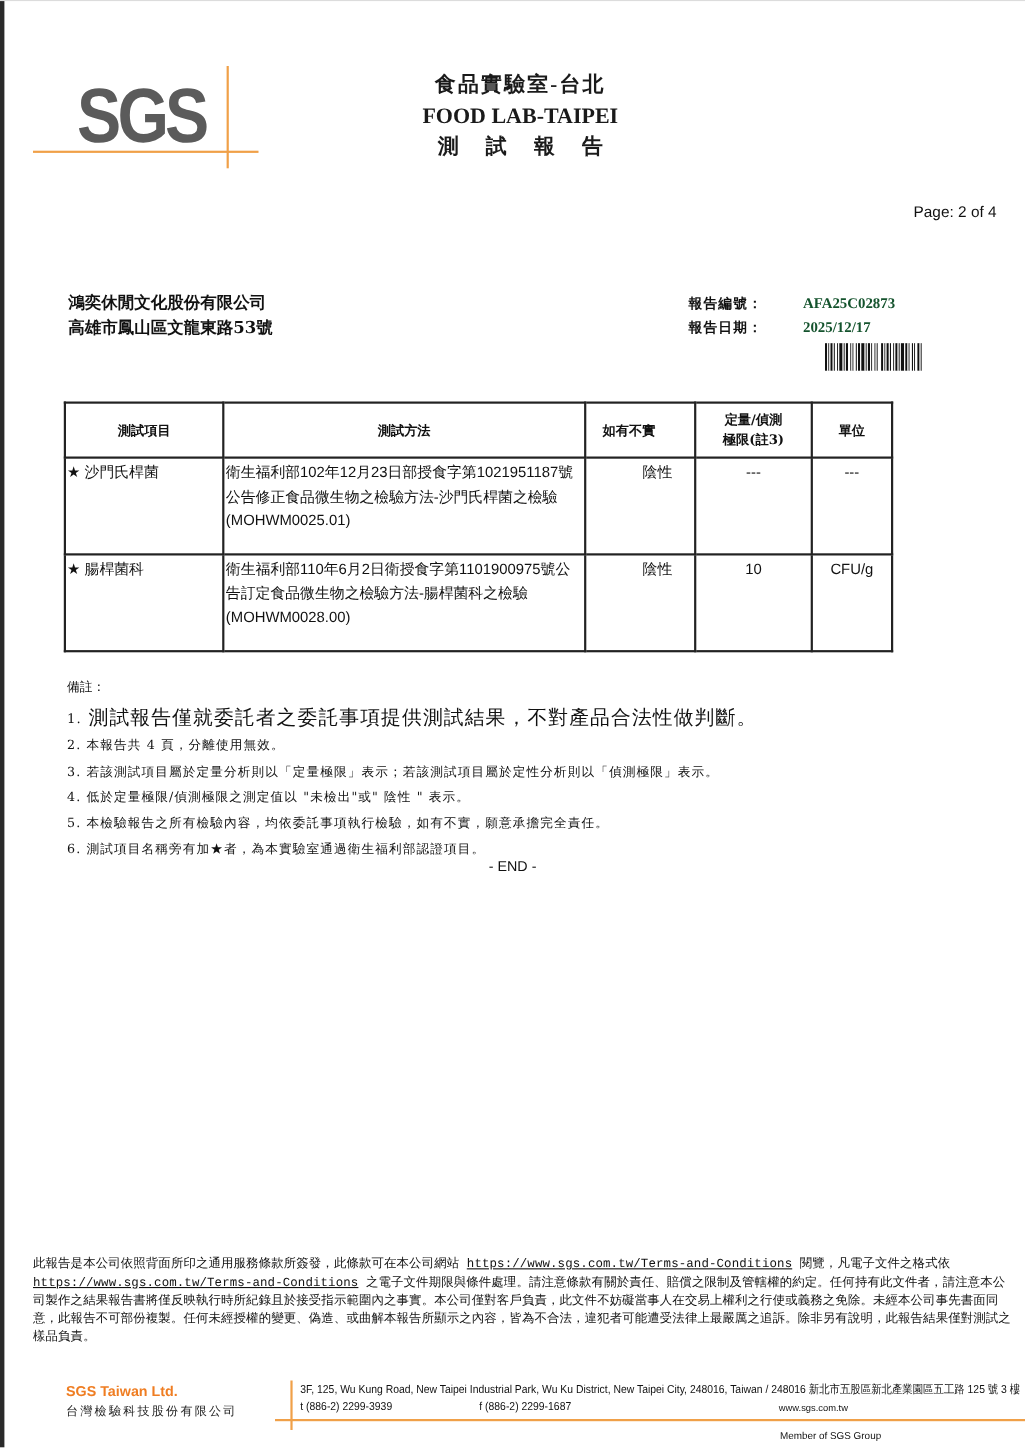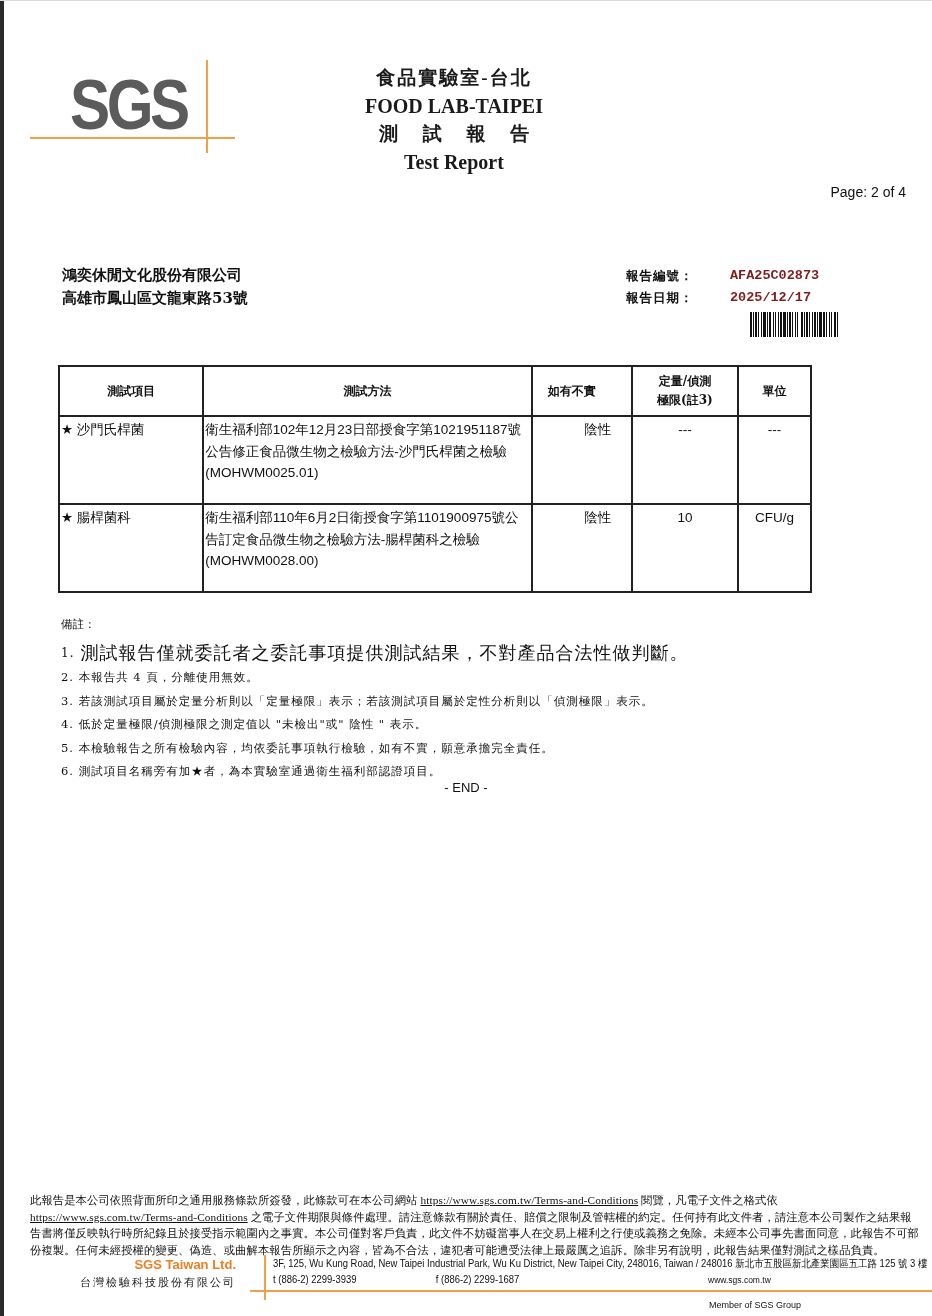--- a/index.html
+++ b/index.html
@@ -8,35 +8,35 @@
     .left-strip { position: absolute; left: 0; top: 0; width: 4px; height: 1316px; background: #2a2a2a; }
     .top-strip { position: absolute; left: 0; top: 0; width: 932px; height: 1px; background: #dcdcdc; }
 
     
     .logo { position: absolute; left: 30px; top: 60px; width: 205px; height: 95px; }
     .logo-text { position: absolute; left: 40px; top: 10px; font-family: "Liberation Sans", sans-serif; font-weight: bold; font-size: 70px; letter-spacing: -4px; color: #5b5b5b; line-height: 1; transform: scaleX(0.86); transform-origin: left top; }
     .logo-hline { position: absolute; left: 0; top: 77px; width: 205px; height: 2px; background: #f0a048; }
     .logo-vline { position: absolute; left: 176px; top: 0; width: 2px; height: 93px; background: #f0a048; }
 
     
-    .title-block { position: absolute; left: 324px; top: 64px; width: 260px; text-align: center; font-family: "Liberation Serif", "DejaVu Serif", serif; font-weight: bold; color: #1a1a1a; }
+    .title-block { position: absolute; left: 343px; top: 64px; width: 260px; text-align: center; font-family: "Liberation Serif", "DejaVu Serif", serif; font-weight: bold; color: #1a1a1a; }
     .title-block .t1 { font-size: 19px; line-height: 28px; letter-spacing: 2px; }
     .title-block .t2 { font-size: 20px; line-height: 28px; }
     .title-block .t3 { font-size: 19px; line-height: 28px; letter-spacing: 10px; padding-left: 10px; }
     .title-block .t4 { font-size: 20px; line-height: 28px; }
 
     .page-no { position: absolute; right: 26px; top: 184px; font-size: 14px; color: #111; }
 
     
     .client { position: absolute; left: 62px; top: 264px; font-family: "DejaVu Serif", serif; font-weight: bold; font-size: 15px; line-height: 23px; color: #111; }
 
     .report-meta { position: absolute; left: 626px; top: 265px; font-size: 13.5px; line-height: 22px; }
     .report-meta .row { display: flex; }
     .report-meta .lbl { width: 104px; font-family: "DejaVu Serif", serif; font-weight: bold; font-size: 12.5px; letter-spacing: 1px; }
-    .report-meta .val { font-family: Liberation Mono, monospace; font-weight: bold; color: #7f1d1d; }
+    .report-meta .val { font-family: Liberation Serif, serif; font-weight: bold; color: #14532d; }
 
     .barcode { position: absolute; left: 750px; top: 312px; width: 131px; height: 25px; display: flex; }
     .barcode span { display: block; height: 100%; }
 
     
     table.results { position: absolute; left: 58px; top: 365px; border-collapse: collapse; width: 754px; }
     table.results td, table.results th { border: 2px solid #222; vertical-align: top; font-size: 13.5px; line-height: 21.5px; }
     table.results th { height: 50px; vertical-align: middle; text-align: center; font-family: "DejaVu Serif", serif; font-weight: bold; font-size: 12px; line-height: 19px; }
     table.results td { padding: 2px 1px; height: 88px; }
     .c-item { width: 142px; }
@@ -47,24 +47,24 @@
 
     
     .notes { position: absolute; left: 61px; top: 614px; font-family: "DejaVu Serif", serif; color: #111; }
     .notes .hdr { font-size: 11.5px; line-height: 20px; margin-bottom: 6px; }
     .notes .n1 { font-size: 18px; line-height: 26px; letter-spacing: 1px; }
     .notes .n1 .num { font-size: 12px; vertical-align: top; margin-right: 6px; }
     .notes .n { font-size: 11.5px; line-height: 23.5px; letter-spacing: 1px; }
     .end { position: absolute; left: 0; width: 932px; top: 780px; text-align: center; font-size: 13px; }
 
     
-    .disclaimer { position: absolute; left: 30px; top: 1192px; width: 890px; font-family: Liberation Serif, serif; font-size: 11.3px; line-height: 16.5px; color: #111; letter-spacing: 0.1px; }
+    .disclaimer { position: absolute; left: 30px; top: 1142px; width: 890px; font-family: Liberation Mono, monospace; font-size: 11.3px; line-height: 16.5px; color: #111; letter-spacing: 0.1px; }
     .disclaimer a { color: #111; text-decoration: underline; }
 
-    .f-company { position: absolute; left: 60px; top: 1256px; width: 176px; text-align: right; }
+    .f-company { position: absolute; left: 60px; top: 1256px; width: 176px; text-align: left; }
     .f-company .en { color: #ef7d22; font-weight: bold; font-size: 13px; line-height: 18px; }
     .f-company .zh { font-family: "DejaVu Serif", serif; font-size: 11px; line-height: 18px; letter-spacing: 2px; color: #222; }
     .f-vline { position: absolute; left: 264px; top: 1255px; width: 2px; height: 45px; background: #f0a048; }
     .f-hline { position: absolute; left: 250px; top: 1290px; width: 682px; height: 2px; background: #f0a048; }
     .f-addr { position: absolute; left: 273px; top: 1255px; font-size: 10.5px; line-height: 17px; color: #111; transform: scaleX(0.9); transform-origin: left top; white-space: nowrap; }
     .f-phones { position: absolute; left: 273px; top: 1273px; font-size: 10.5px; color: #111; transform: scaleX(0.9); transform-origin: left top; white-space: nowrap; }
     .f-phones .fax { margin-left: 88px; }
     .f-web { position: absolute; left: 708px; top: 1275px; font-size: 8.5px; color: #111; }
     .f-member { position: absolute; left: 709px; top: 1300px; font-size: 9px; color: #111; }
   </style>
@@ -77,21 +77,20 @@
 <div class="logo">
   <div class="logo-text">SGS</div>
   <div class="logo-hline"></div>
   <div class="logo-vline"></div>
 </div>
 
 <div class="title-block">
   <div class="t1">食品實驗室-台北</div>
   <div class="t2">FOOD LAB-TAIPEI</div>
   <div class="t3">測 試 報 告</div>
-  <div class="t4">Test Report</div>
 </div>
 
 <div class="page-no">Page: 2 of 4</div>
 
 <div class="client">
   <div>鴻奕休閒文化股份有限公司</div>
   <div>高雄市鳳山區文龍東路53號</div>
 </div>
 
 <div class="report-meta">

